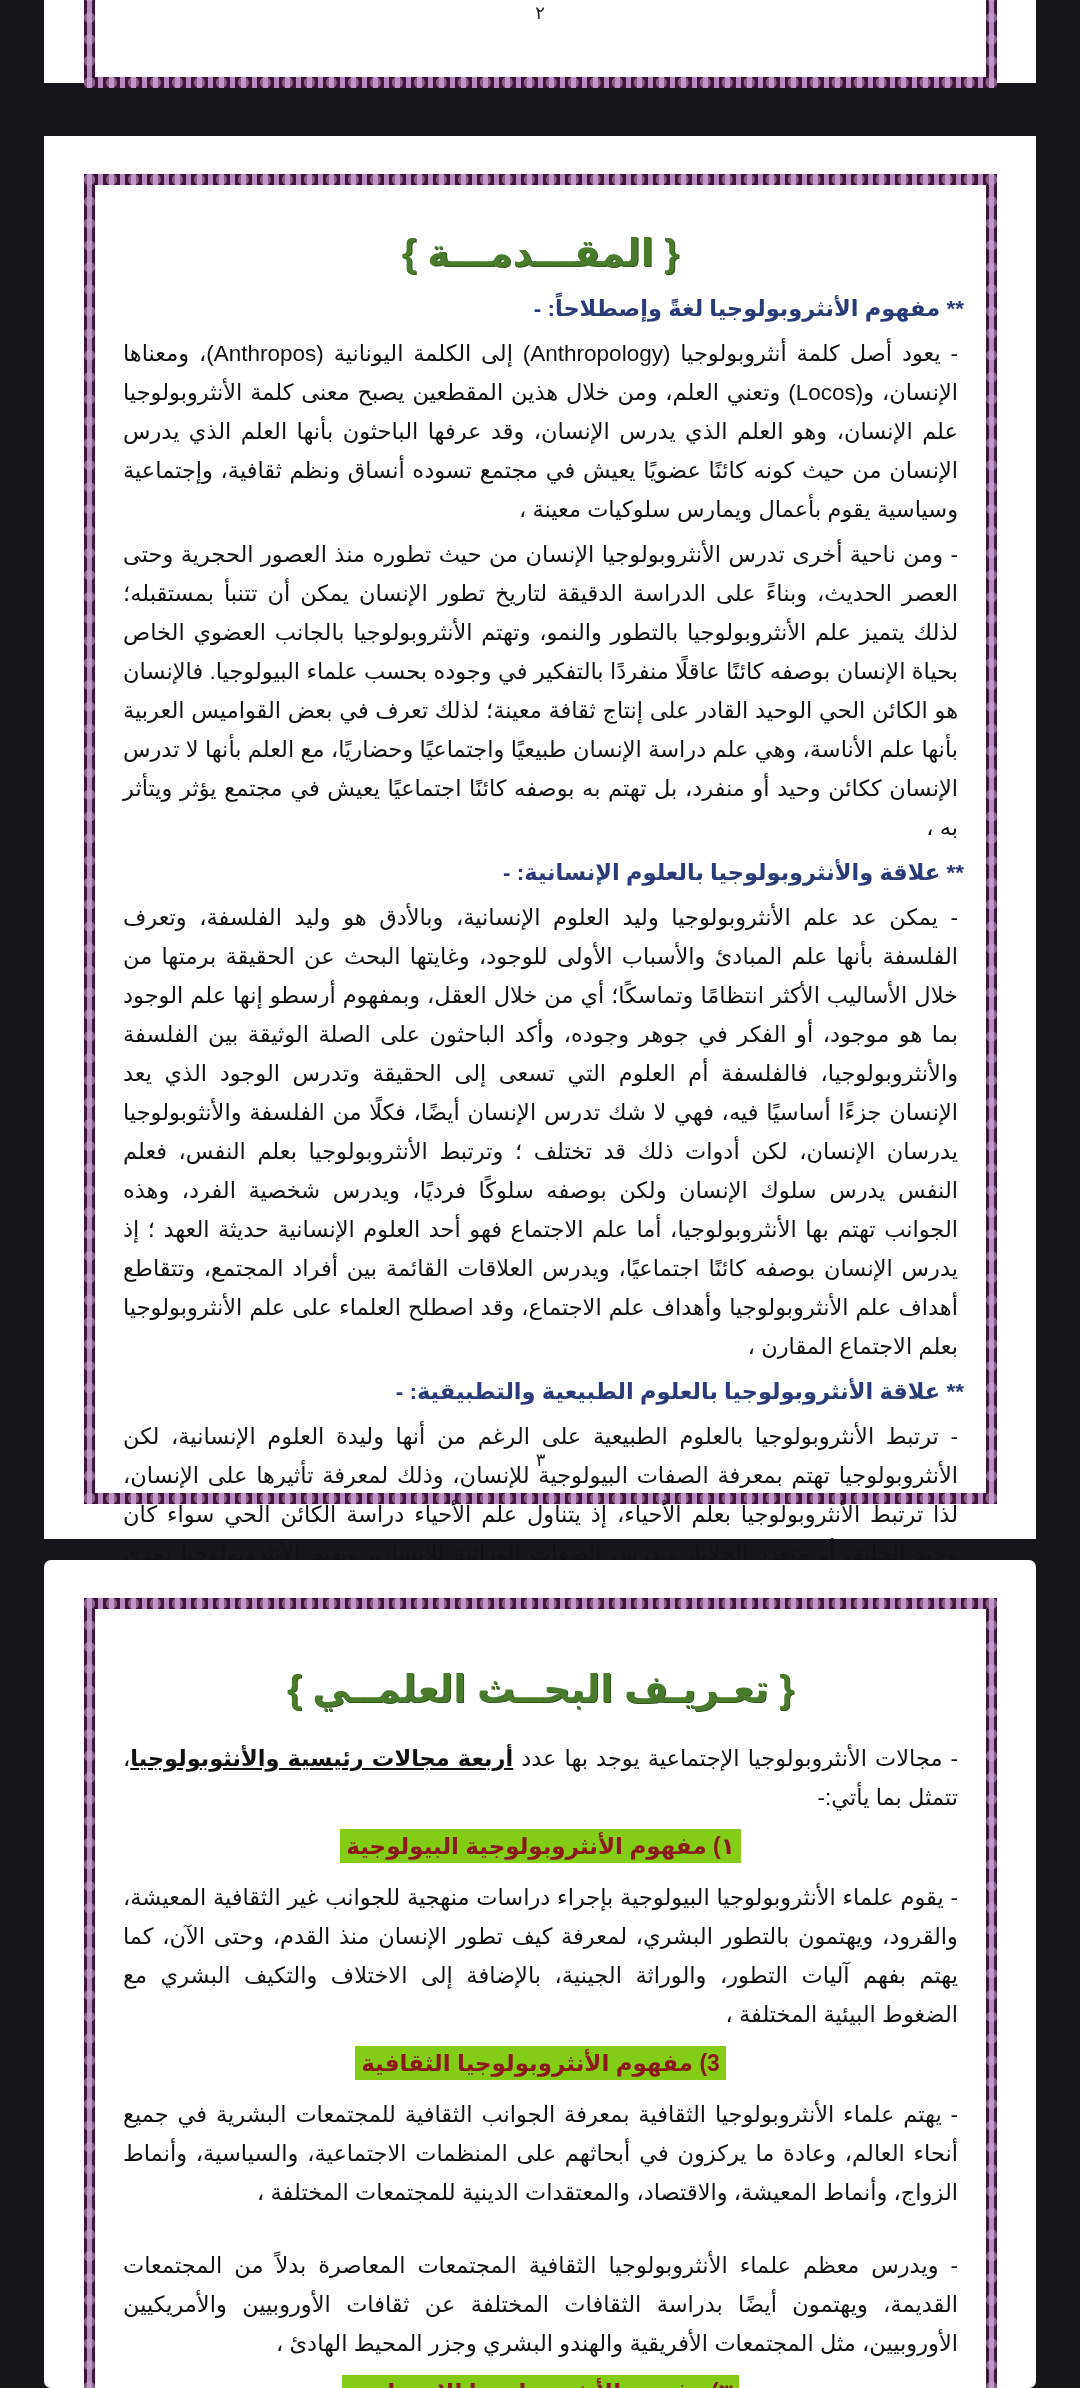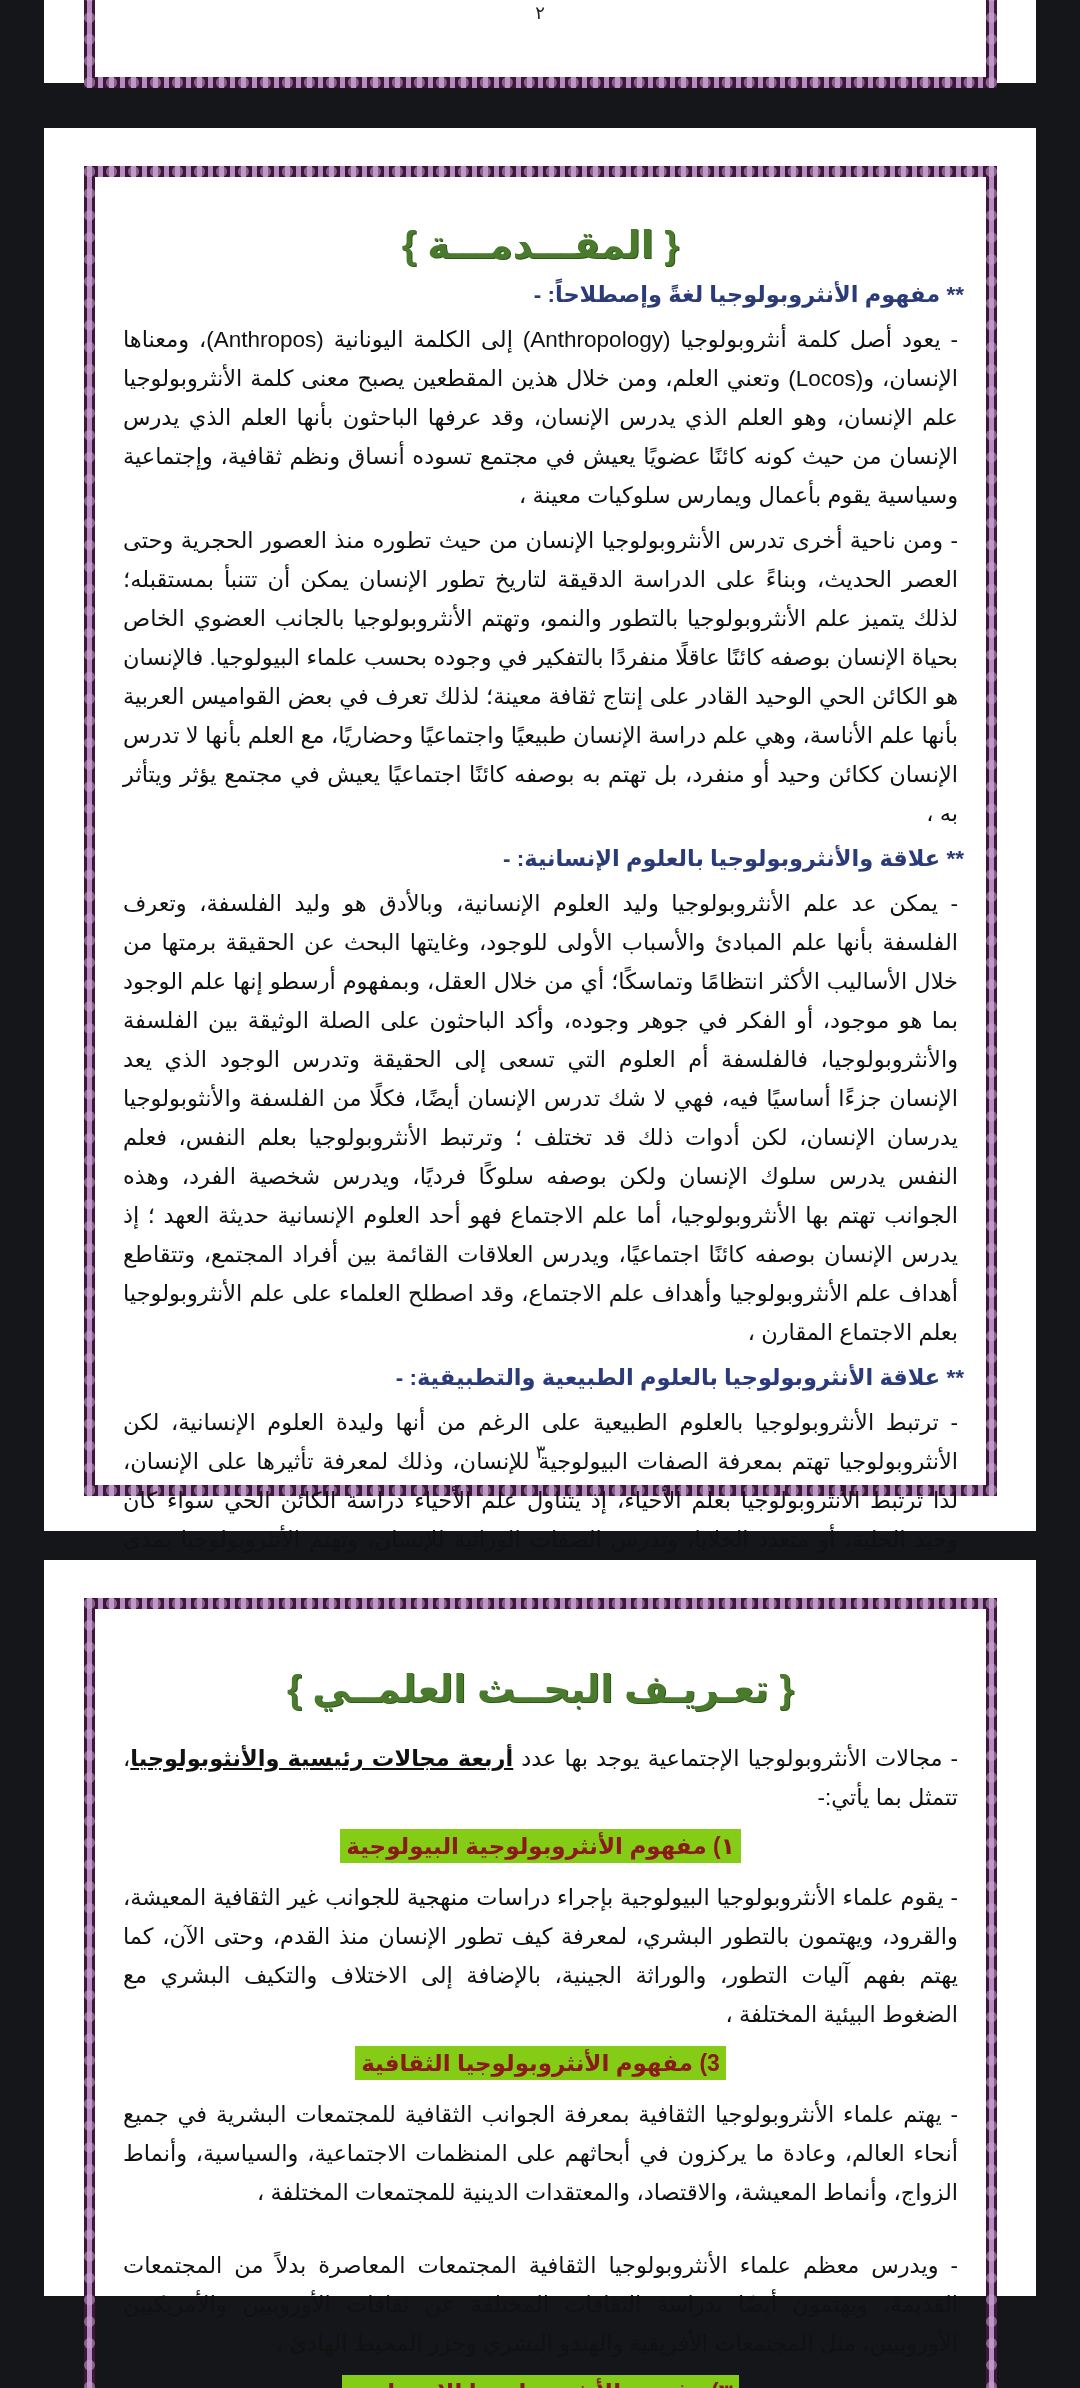--- a/index.html
+++ b/index.html
@@ -45,40 +45,40 @@
   .gap { height: 22px; }
 </style>
 </head>
 <body>
 
 <div class="page" style="top:0; height:83px;">
   <div class="frame" style="top:-20px; height:108px; border-top:none;"></div>
   <div class="pagenum" style="top:2px;">٢</div>
 </div>
 
-<div class="page" style="top:128px; height:1403px;">
+<div class="page" style="top:136px; height:1403px;">
   <div class="frame" style="top:38px; height:1330px;">
     <div class="content" style="top:38px;">
       <div class="title">{ المقـــدمـــة }</div>
 
-      <div class="heading" style="margin-top:0;">** مفهوم الأنثروبولوجيا لغةً وإصطلاحاً: -</div>
+      <div class="heading" style="margin-top:6px;">** مفهوم الأنثروبولوجيا لغةً وإصطلاحاً: -</div>
       <p>- يعود أصل كلمة أنثروبولوجيا (Anthropology) إلى الكلمة اليونانية (Anthropos)، ومعناها الإنسان، و(Locos) وتعني العلم، ومن خلال هذين المقطعين يصبح معنى كلمة الأنثروبولوجيا علم الإنسان، وهو العلم الذي يدرس الإنسان، وقد عرفها الباحثون بأنها العلم الذي يدرس الإنسان من حيث كونه كائنًا عضويًا يعيش في مجتمع تسوده أنساق ونظم ثقافية، وإجتماعية وسياسية يقوم بأعمال ويمارس سلوكيات معينة ،</p>
       <p>- ومن ناحية أخرى تدرس الأنثروبولوجيا الإنسان من حيث تطوره منذ العصور الحجرية وحتى العصر الحديث، وبناءً على الدراسة الدقيقة لتاريخ تطور الإنسان يمكن أن تتنبأ بمستقبله؛ لذلك يتميز علم الأنثروبولوجيا بالتطور والنمو، وتهتم الأنثروبولوجيا بالجانب العضوي الخاص بحياة الإنسان بوصفه كائنًا عاقلًا منفردًا بالتفكير في وجوده بحسب علماء البيولوجيا. فالإنسان هو الكائن الحي الوحيد القادر على إنتاج ثقافة معينة؛ لذلك تعرف في بعض القواميس العربية بأنها علم الأناسة، وهي علم دراسة الإنسان طبيعيًا واجتماعيًا وحضاريًا، مع العلم بأنها لا تدرس الإنسان ككائن وحيد أو منفرد، بل تهتم به بوصفه كائنًا اجتماعيًا يعيش في مجتمع يؤثر ويتأثر به ،</p>
 
       <div class="heading">** علاقة والأنثروبولوجيا بالعلوم الإنسانية: -</div>
       <p>- يمكن عد علم الأنثروبولوجيا وليد العلوم الإنسانية، وبالأدق هو وليد الفلسفة، وتعرف الفلسفة بأنها علم المبادئ والأسباب الأولى للوجود، وغايتها البحث عن الحقيقة برمتها من خلال الأساليب الأكثر انتظامًا وتماسكًا؛ أي من خلال العقل، وبمفهوم أرسطو إنها علم الوجود بما هو موجود، أو الفكر في جوهر وجوده، وأكد الباحثون على الصلة الوثيقة بين الفلسفة والأنثروبولوجيا، فالفلسفة أم العلوم التي تسعى إلى الحقيقة وتدرس الوجود الذي يعد الإنسان جزءًا أساسيًا فيه، فهي لا شك تدرس الإنسان أيضًا، فكلًا من الفلسفة والأنثوبولوجيا يدرسان الإنسان، لكن أدوات ذلك قد تختلف ؛ وترتبط الأنثروبولوجيا بعلم النفس، فعلم النفس يدرس سلوك الإنسان ولكن بوصفه سلوكًا فرديًا، ويدرس شخصية الفرد، وهذه الجوانب تهتم بها الأنثروبولوجيا، أما علم الاجتماع فهو أحد العلوم الإنسانية حديثة العهد ؛ إذ يدرس الإنسان بوصفه كائنًا اجتماعيًا، ويدرس العلاقات القائمة بين أفراد المجتمع، وتتقاطع أهداف علم الأنثروبولوجيا وأهداف علم الاجتماع، وقد اصطلح العلماء على علم الأنثروبولوجيا بعلم الاجتماع المقارن ،</p>
 
       <div class="heading">** علاقة الأنثروبولوجيا بالعلوم الطبيعية والتطبيقية: -</div>
       <p>- ترتبط الأنثروبولوجيا بالعلوم الطبيعية على الرغم من أنها وليدة العلوم الإنسانية، لكن الأنثروبولوجيا تهتم بمعرفة الصفات البيولوجية للإنسان، وذلك لمعرفة تأثيرها على الإنسان، لذا ترتبط الأنثروبولوجيا بعلم الأحياء، إذ يتناول علم الأحياء دراسة الكائن الحي سواء كان وحيد الخلية، أو متعدد الخلايا، وتدرس الصفات الوراثية للإنسان، وتهتم الأنثروبولوجيا بمدى تأثير الصفات الوراثية على البيئة المحيطة بالإنسان، كما تدرس كيفية تطور الإنسان عبر العصور، ومن أهم النظريات البيولوجية التي ركزت على تطور الإنسان نظرية التطور الداروينية، وتتقاطع البيولوجيا مع ال أنثروبولوجيا بأنه كلاهما يسعى إلى معرفة عملية إعادة إنتاج الحياة، وكلاهما بني وفقًا لنموذج نظري للتنوع، لكن في حقول مختلفة تبعًا لاختصاصهما ،</p>
     </div>
     <div class="pagenum" style="bottom:22px;">٣</div>
   </div>
 </div>
 
-<div class="page" style="top:1560px; height:736px;">
+<div class="page" style="top:1560px; height:828px;border-radius:7px;">
   <div class="frame" style="top:38px; height:860px;">
     <div class="content" style="top:50px;">
       <div class="title">{ تعـريـف البحــث العلمــي }</div>
       <div class="gap" style="height:14px;"></div>
       <p>
         <span>- مجالات الأنثروبولوجيا الإجتماعية يوجد بها عدد </span><span class="underline-bold">أربعة مجالات رئيسية والأنثوبولوجيا</span><span>، تتمثل بما يأتي:-</span>
       </p>
 
       <div class="hl-wrap"><span class="hl">١) مفهوم الأنثروبولوجية البيولوجية</span></div>
       <p>- يقوم علماء الأنثروبولوجيا البيولوجية بإجراء دراسات منهجية للجوانب غير الثقافية المعيشة، والقرود، ويهتمون بالتطور البشري، لمعرفة كيف تطور الإنسان منذ القدم، وحتى الآن، كما يهتم بفهم آليات التطور، والوراثة الجينية، بالإضافة إلى الاختلاف والتكيف البشري مع الضغوط البيئية المختلفة ،</p>

